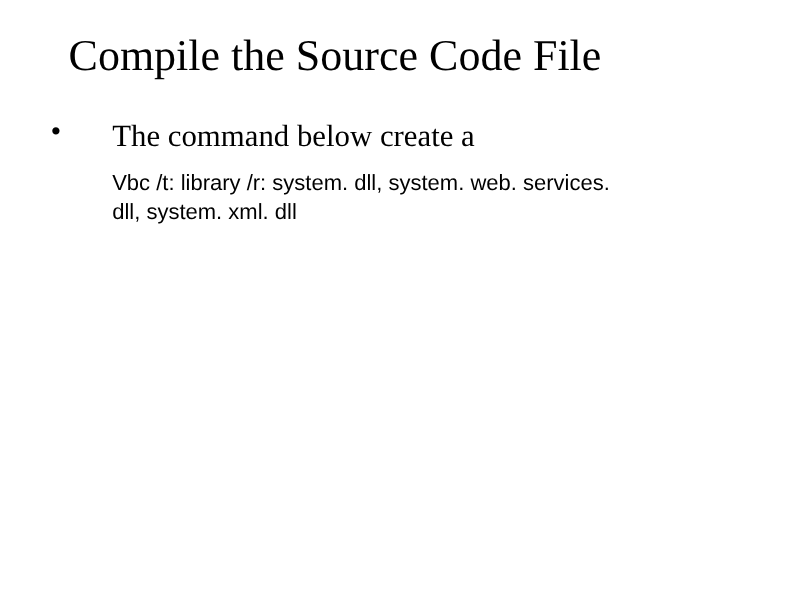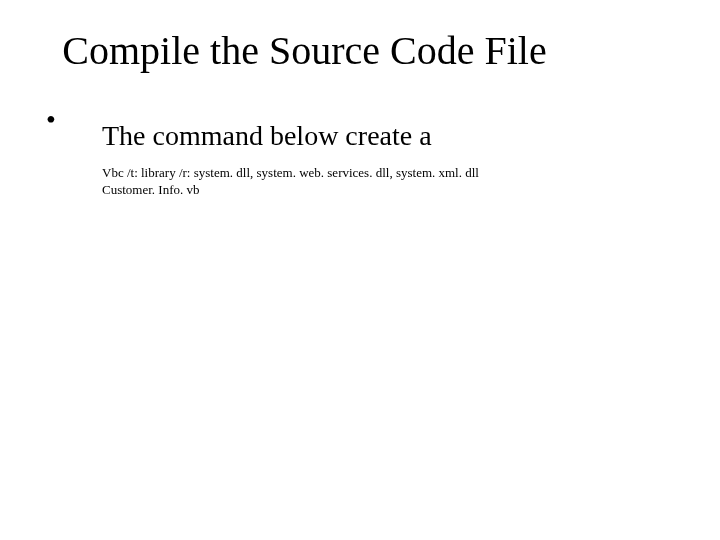--- a/index.html
+++ b/index.html
@@ -36,44 +36,43 @@
     line-height: 1.25;
     text-align: left;
     padding-left: 6px;
   }
   .bullet-body {
     flex: 1 1 auto;
   }
   .lead {
     font-size: 28px;
     line-height: 1.25;
-    margin: 16px 0 12px 0;
+    margin: 5px 0 12px 0;
   }
   .cmd {
-    font-size: 13px;
+    font-size: 20px;
     line-height: 1.3;
     margin: 0;
-    font-family: Liberation Serif, serif;
+    font-family: Liberation Sans, sans-serif;
   }
 </style>
 </head>
 <body>
 
 <div class="slide">
 
   <div class="title">
     <span>Compile the Source Code File</span><br>
   </div>
 
   <div class="bullet-area">
     <div class="bullet-dot">•</div>
     <div class="bullet-body">
       <p class="lead">
         <span>The command below create a</span><br>
       </p>
       <p class="cmd">
         <span>Vbc /t: library  /r: system. dll, system. web. services. dll, system. xml. dll</span><br>
-        <span>Customer. Info. vb</span>
       </p>
     </div>
   </div>
 
 </div>
 
 </body></html>

